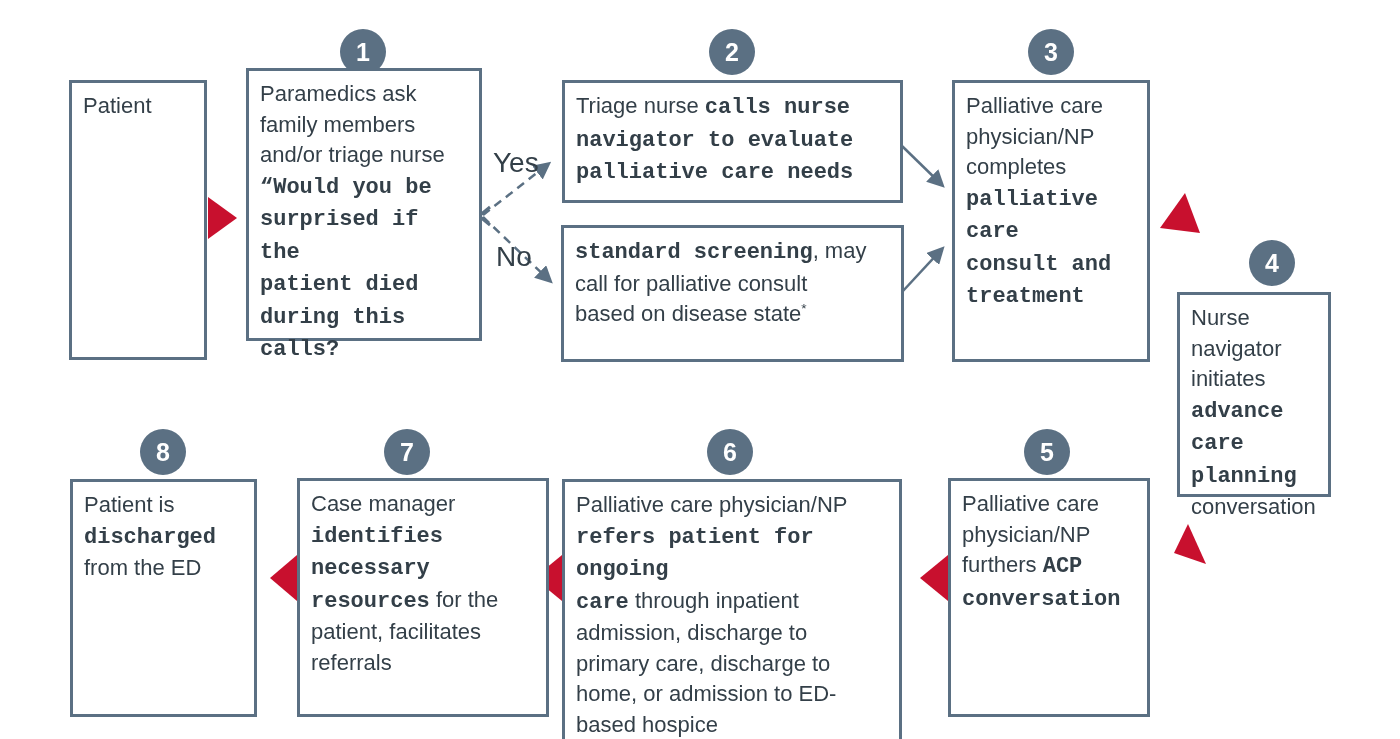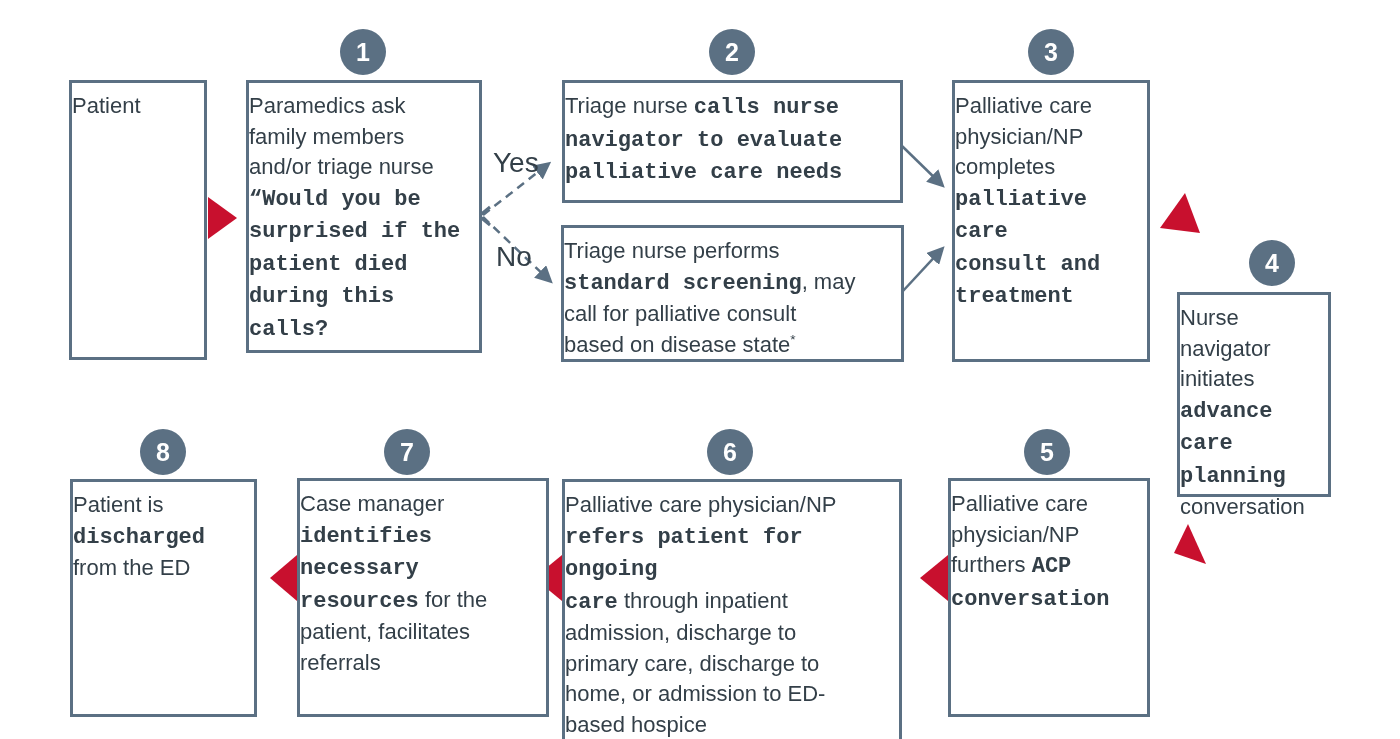--- a/index.html
+++ b/index.html
@@ -9,21 +9,21 @@
     --step-number:#ffffff;
     --flow-arrow:#c8102e;
     --connector:#5b7083;
     --background:#ffffff;
   }
   html,body{margin:0;padding:0;}
   body{font-family:"Liberation Sans","DejaVu Sans",sans-serif;background:var(--background);}
   .canvas{position:relative;width:1400px;height:739px;background:var(--background);overflow:hidden;}
   .overlay{position:absolute;left:0;top:0;width:1400px;height:739px;pointer-events:none;}
   .box{position:absolute;background:var(--background);border:3px solid var(--box-border);box-sizing:border-box;}
-  .txt{margin:0;padding:8px 0;font-size:22px;line-height:30.5px;color:var(--text);white-space:pre-wrap;}
+  .txt{margin:0;padding:8px 11px;font-size:22px;line-height:30.5px;color:var(--text);white-space:pre-wrap;}
   .txt .bold{font-weight:bold;font-family:Liberation Mono, monospace;}
   .txt .sup{font-size:0.62em;vertical-align:super;line-height:0;}
   .step-circle{position:absolute;width:46px;height:46px;border-radius:50%;background:var(--step-circle-bg);
     display:flex;align-items:center;justify-content:center;}
   .step-circle span{color:var(--step-number);font-size:25px;font-weight:bold;}
   .branch-label{position:absolute;font-size:28px;color:var(--text);line-height:26px;}
   .connector{stroke:var(--connector);stroke-width:2.5;fill:none;}
   .dashed{stroke-dasharray:8.5 6;}
   .chevron{stroke:var(--connector);stroke-width:3;fill:none;}
   .flow-tri{fill:var(--flow-arrow);}
@@ -79,39 +79,38 @@
     </div>
   <div class="step-circle" style="left:140px;top:429px">
       <span>8</span>
     </div>
 
   <div class="box" style="left:69px;top:80px;width:138px;height:280px">
     <p class="txt"><span>Patient
 </span></p>
   </div>
 
-  <div class="box" style="left:246px;top:80px;width:236px;height:273px">
+  <div class="box" style="left:246px;top:68px;width:236px;height:273px">
     <p class="txt"><span>Paramedics ask
 family members
 and/or triage nurse
 </span><span class="bold">“Would you be
 surprised if the
 patient died
 during this calls?</span></p>
   </div>
 
   <div class="box" style="left:562px;top:80px;width:341px;height:123px">
     <p class="txt"><span>Triage nurse </span><span class="bold">calls nurse
 navigator to evaluate
 palliative care needs</span></p>
   </div>
 
   <div class="box" style="left:561px;top:225px;width:343px;height:137px">
-    <p class="txt"><span>Triage nurse performs
-</span><span class="bold">standard screening</span><span>, may
+    <p class="txt"><span class="bold">standard screening</span><span>, may
 call for palliative consult
 based on disease state</span><span class="sup">*</span></p>
   </div>
 
   <div class="box" style="left:952px;top:80px;width:198px;height:282px">
     <p class="txt"><span>Palliative care
 physician/NP
 completes
 </span><span class="bold">palliative care
 consult and

